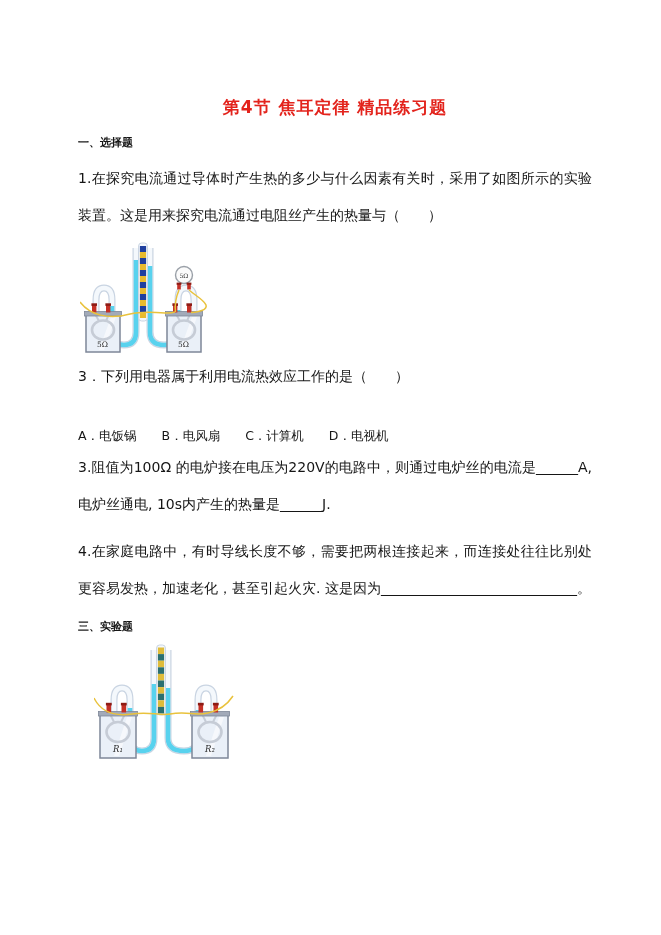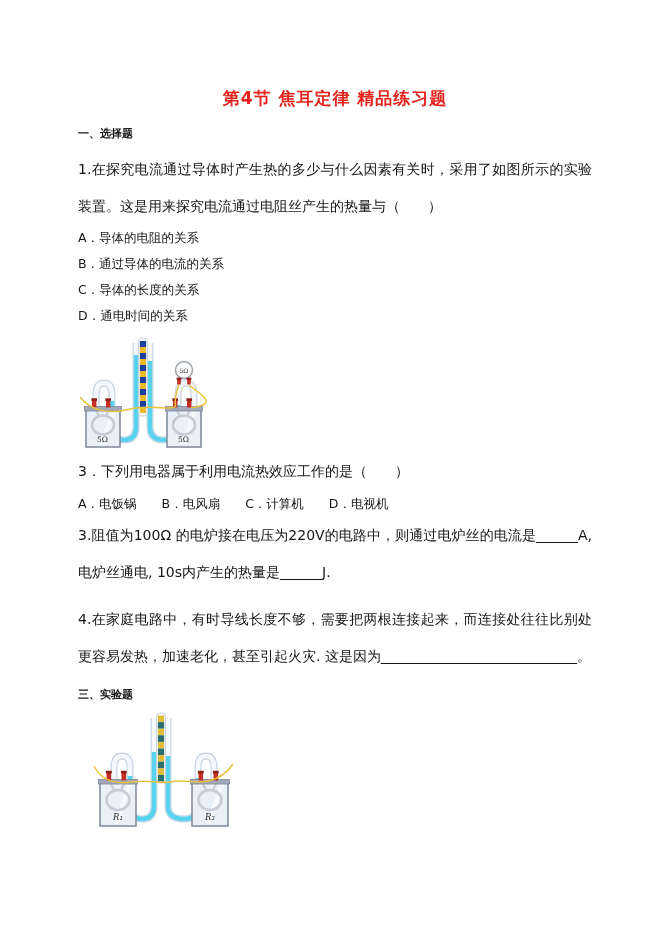--- a/index.html
+++ b/index.html
@@ -1,30 +1,30 @@
 <!DOCTYPE html>
 <html><head>
 <meta charset="utf-8">
 <style>
   * { margin:0; padding:0; box-sizing:border-box; }
   html,body { background:#ffffff; }
   .page {
     position:relative; width:661px; height:935px; background:#ffffff;
     font-family:"DejaVu Sans", sans-serif; color:#161616; overflow:hidden;
   }
-  .content { position:absolute; left:78px; top:87px; width:514px; }
+  .content { position:absolute; left:78px; top:96px; width:514px; }
   .doc-title {
     text-align:center; color:#e3231c; font-weight:bold; font-size:17px;
     letter-spacing:1px; margin-bottom:16px;
   }
   .sec-heading { font-size:11px; font-weight:bold; margin:12px 0 10px 0; }
   .q-text { font-size:14px; line-height:37px; text-align:justify; }
   .opt-list { list-style:none; }
   .opt-list li { font-size:12.5px; line-height:26px; }
-  .opts-inline { font-size:12.5px; line-height:27px; }
+  .opts-inline { font-size:12.5px; line-height:27px;margin-top:27px; }
   .fig { line-height:0; }
   .fig1 { margin:8px 0 4px 2px; }
   .fig2 { margin:6px 0 0 16px; }
 
   
   .glass   { fill:none; stroke:#c9d4e2; stroke-width:7; }
   .bore    { fill:none; stroke:#f4f8fc; stroke-width:4.6; }
   .liquid  { fill:none; stroke:#58d2ee; stroke-width:4.6; }
   .scaleTube { fill:#f4f8fc; stroke:#c9d4e2; stroke-width:1; }
   .boxBody { fill:#eaf0f8; stroke:#7e8798; stroke-width:1.5; }
@@ -44,26 +44,20 @@
 <body>
 
 <div class="page">
   <div class="content">
 
     <div class="doc-title">第4节 焦耳定律 精品练习题</div>
 
     <div class="sec-heading">一、选择题</div>
 
     <p class="q-text">1.在探究电流通过导体时产生热的多少与什么因素有关时，采用了如图所示的实验装置。这是用来探究电流通过电阻丝产生的热量与（　　）</p>
-    <ul class="opt-list">
-      <li>A．导体的电阻的关系</li>
-      <li>B．通过导体的电流的关系</li>
-      <li>C．导体的长度的关系</li>
-      <li>D．通电时间的关系</li>
-    </ul>
 
     <div class="fig fig1">
       <svg width="130" height="112" viewBox="0 0 130 112" xmlns="http://www.w3.org/2000/svg">
 
         <g>
           <path class="glass" d="M16 76 V58 Q16 46 24 46 Q32 46 32 58 V90 Q32 103 44 103 Q56 103 56 90 V6"></path>
           <path class="glass" d="M114 76 V58 Q114 46 106 46 Q98 46 98 58 V90 Q98 103 84 103 Q70 103 70 90 V6"></path>
           <path class="bore" d="M16 76 V58 Q16 46 24 46 Q32 46 32 58 V90 Q32 103 44 103 Q56 103 56 90 V6"></path>
           <path class="bore" d="M114 76 V58 Q114 46 106 46 Q98 46 98 58 V90 Q98 103 84 103 Q70 103 70 90 V6"></path>
 

